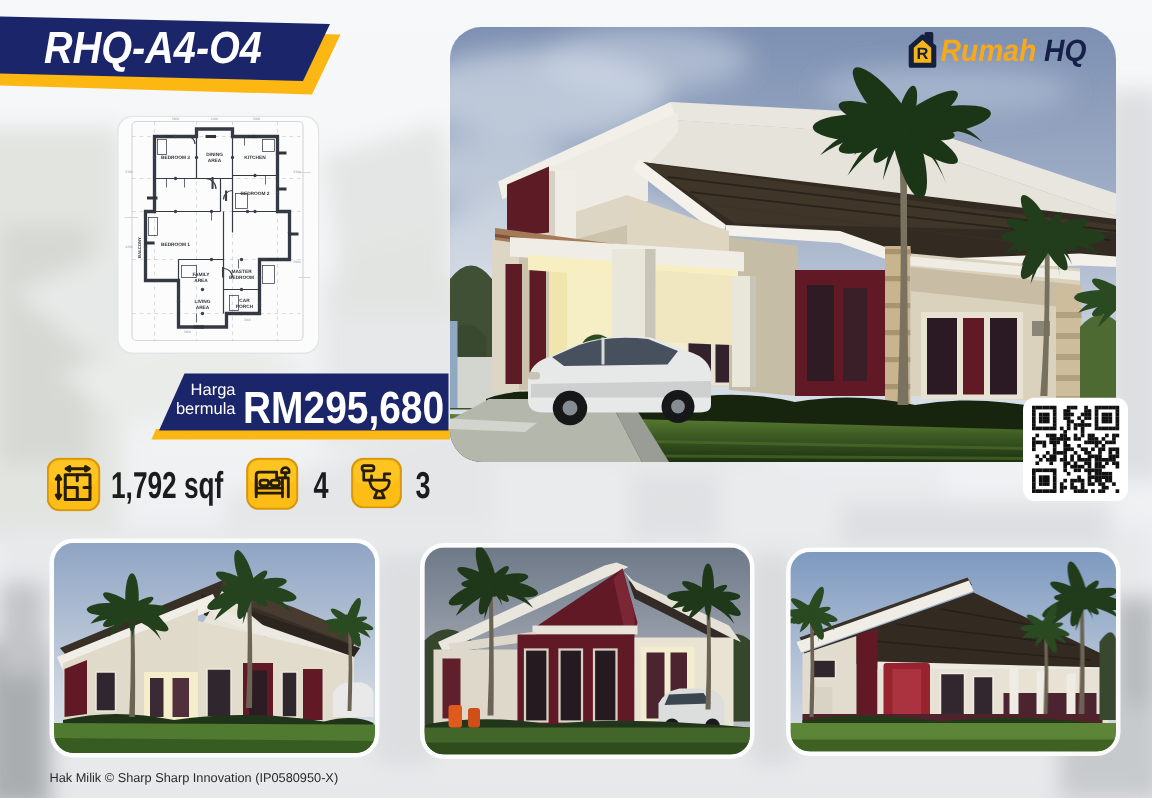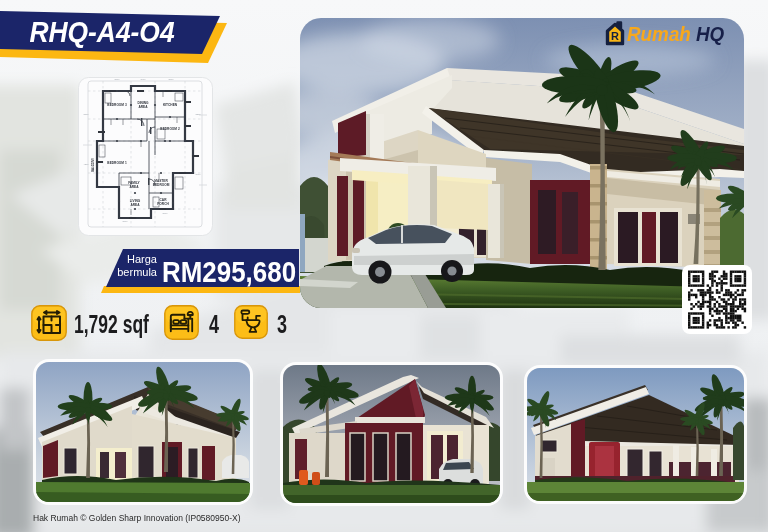--- a/index.html
+++ b/index.html
@@ -1024,12 +1024,12 @@
       <path d="M170.0 52.0 Q 172.6 55.1 174.4 68.4 Q 175.1 64.1 170.0 54.5 Z" fill="#2a4a22"></path>
       <ellipse cx="166.4" cy="53.5" rx="6.8" ry="1.9" fill="#2a4a22" transform="rotate(145 166.4 53.5)"></ellipse>
       <path d="M170.0 52.0 Q 165.7 51.4 162.8 62.7 Q 168.2 60.4 170.0 54.5 Z" fill="#2a4a22"></path>
       <ellipse cx="162.3" cy="50.9" rx="9.2" ry="2.5" fill="#2a4a22" transform="rotate(180 162.3 50.9)"></ellipse>
       <path d="M170.0 52.0 Q 160.8 48.1 154.4 57.5 Q 163.3 57.1 170.0 54.5 Z" fill="#2a4a22"></path>
       <circle cx="170.0" cy="54.0" r="2.0" fill="#2a4a22"></circle>
     </g>
     <path d="M206 60 Q 214 48 217 58 L 217 112 L 206 112 Z" fill="#37482e"></path>
 </svg>
 
-<div class="abs" style="left:33px;top:513px;font-size:8.5px;color:#2a2a2a;">Hak Rumah © Golden Sharp Innovation (IP0580950-X)</div>
+<div class="abs" style="left:33px;top:513px;font-size:8.5px;color:#2a2a2a;">Hak Milik © Sharp Sharp Innovation (IP0580950-X)</div>
 </body></html>

